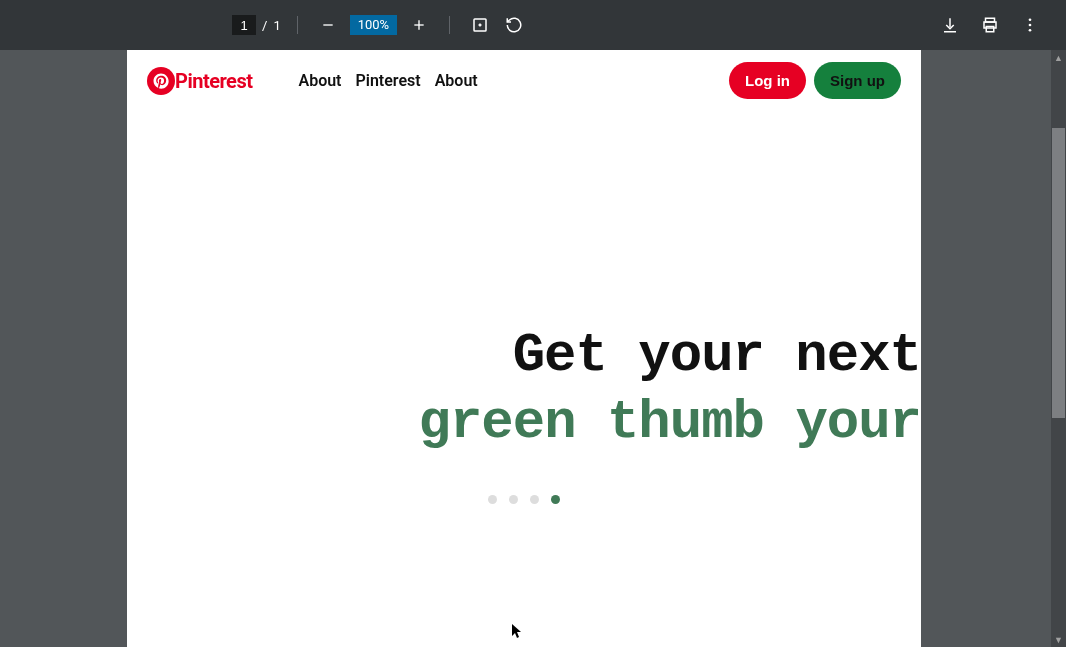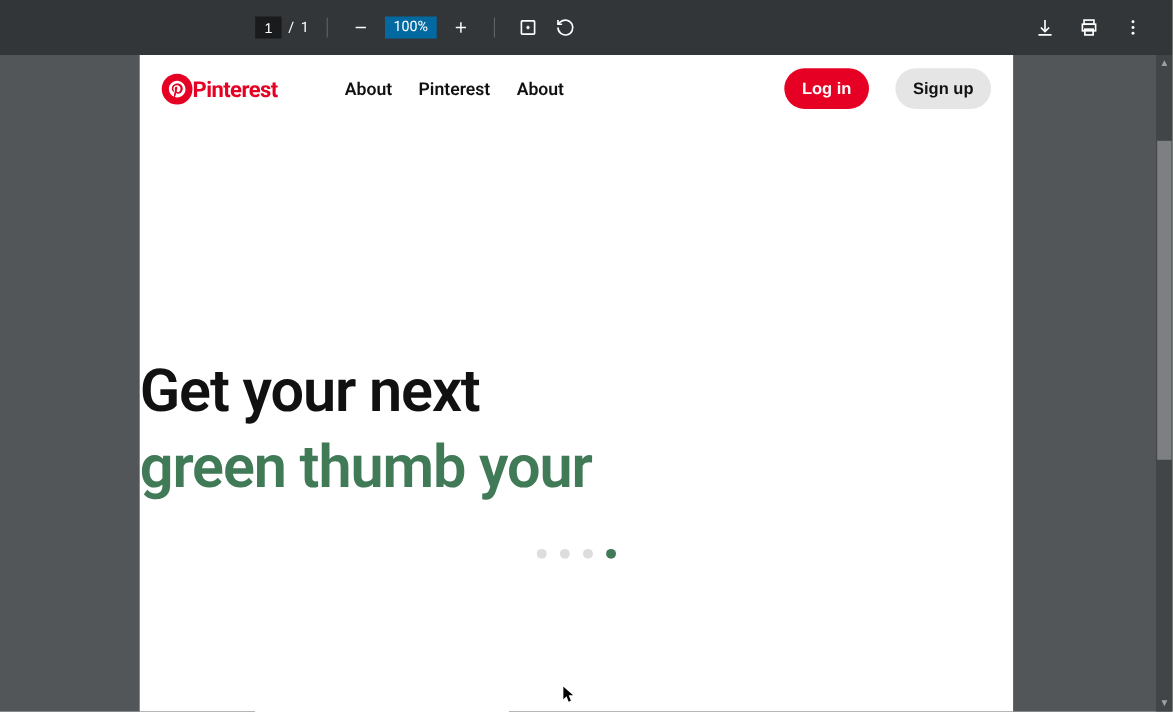--- a/index.html
+++ b/index.html
@@ -127,54 +127,55 @@
       font-weight: bold;
     }
     .pin-brand {
       color: #e60023;
       font-weight: 700;
       font-size: 20px;
       letter-spacing: -0.5px;
     }
     .pin-nav {
       display: flex;
-      gap: 24px;
-      margin-left: 41px;
+      gap: 14px;
+      margin-left: 26px;
     }
     .pin-nav-link {
       color: #111;
       font-weight: 600;
       font-size: 16px;
       cursor: pointer;
     }
     .pin-auth {
       display: flex;
-      gap: 24px;
+      gap: 8px;
       margin-left: auto;
     }
     .pin-btn {
       padding: 10px 16px;
       border-radius: 22px;
       font-weight: 600;
       font-size: 15px;
       border: none;
       cursor: pointer;
     }
     .btn-login {
       background: #e60023;
       color: #fff;
     }
     .btn-signup {
-      background: #e5e5e5;
+      background: #15803d;
       color: #111;
     }
     
     .hero {
-      text-align: left;
+      text-align: right;
       padding-top: 220px;
+      font-family: Liberation Mono, monospace;
     }
     .hero-line1 {
       font-size: 54px;
       font-weight: 600;
       color: #111;
       letter-spacing: -1px;
     }
     .hero-line2 {
       font-size: 54px;
       font-weight: 600;

